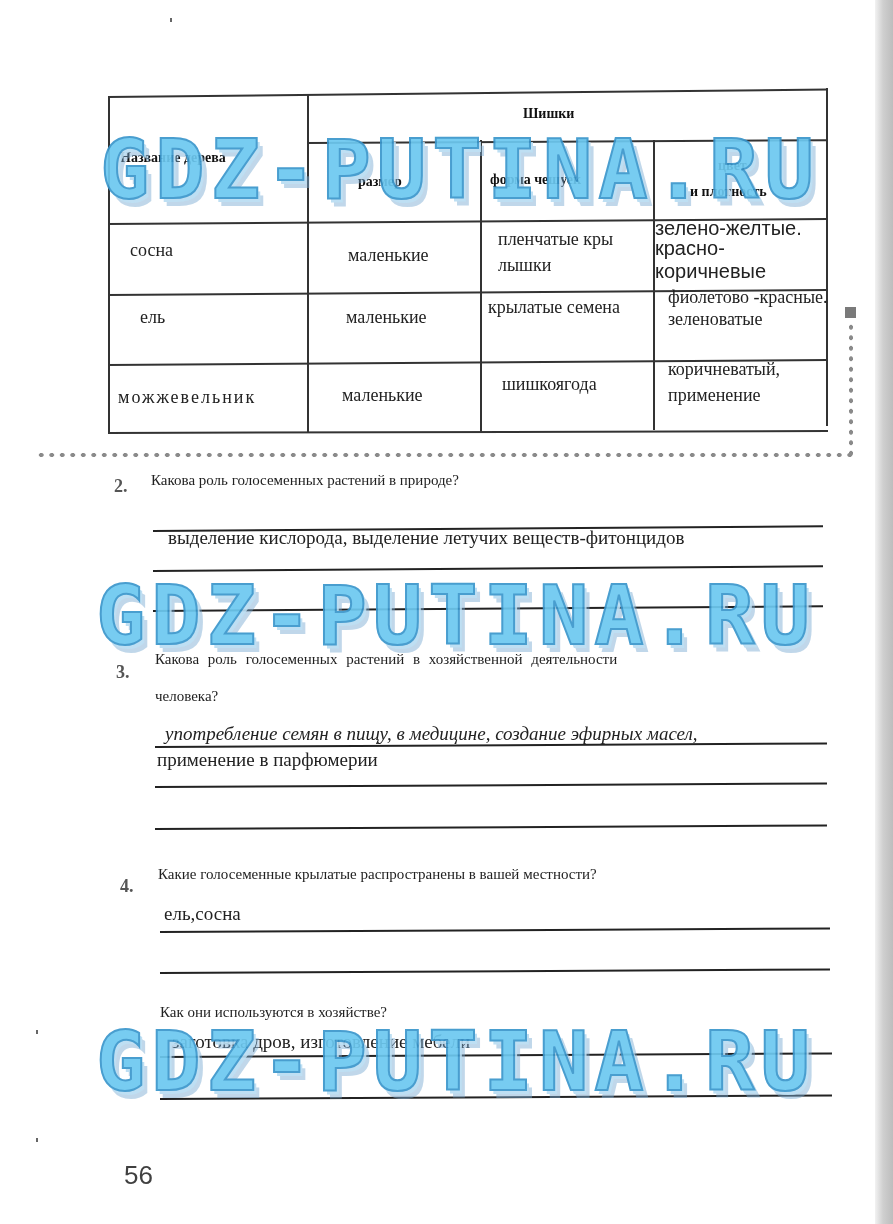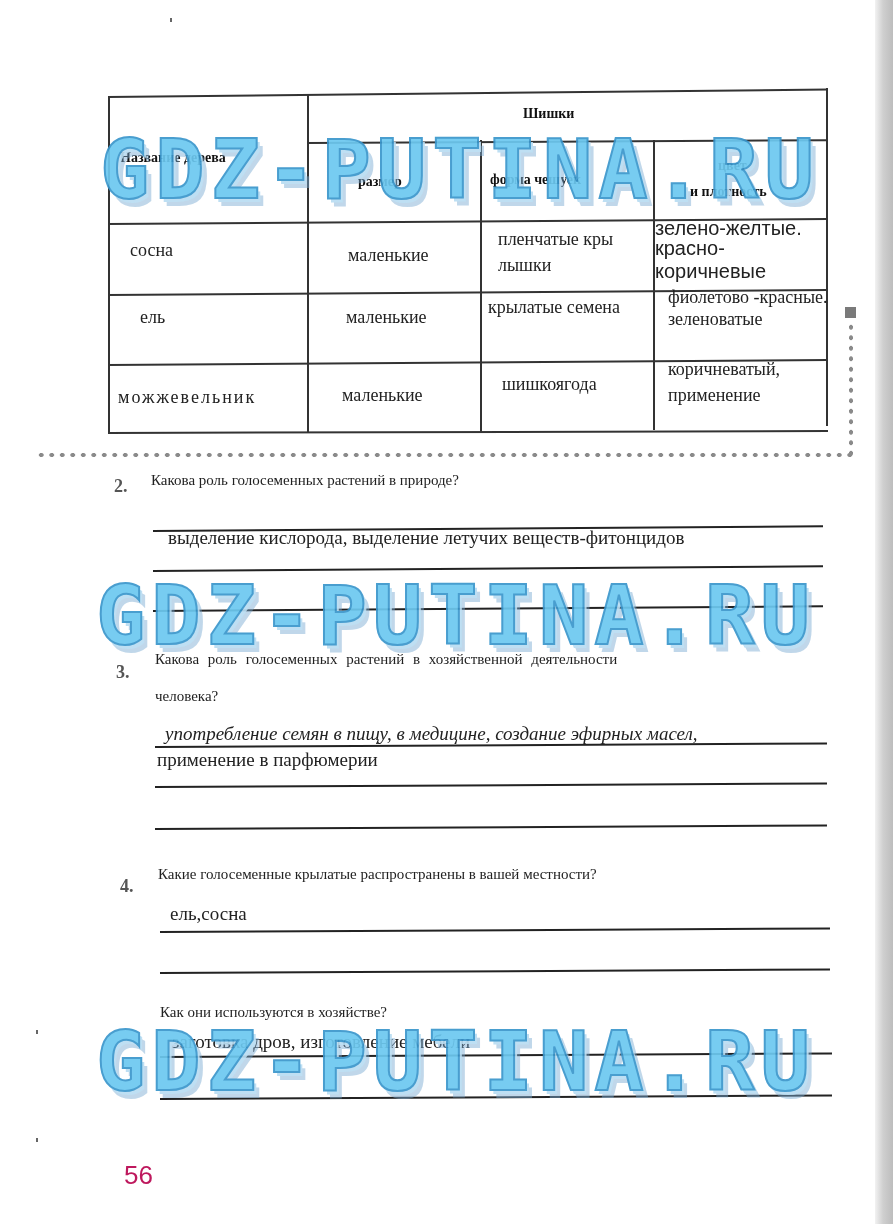--- a/index.html
+++ b/index.html
@@ -32,21 +32,21 @@
     background-image: radial-gradient(circle, #8a8a8a 2px, transparent 2.5px);
     background-size: 6px 10.5px; background-repeat: repeat-y;
   }
   .sq { position: absolute; left: 845px; top: 307px; width: 11px; height: 11px; background: #7a7a7a; }
 
   .qnum { position: absolute; font-weight: bold; font-size: 18px; color: #555; }
   .qtext { position: absolute; font-size: 15px; color: #222; }
   .ans { position: absolute; font-size: 19px; color: #222; font-family: "Liberation Serif", serif; }
   .rule { position: absolute; height: 1.5px; background: #222; transform-origin: left center; }
 
-  .pagenum { position: absolute; left: 124px; top: 1160px; font-family: "Liberation Sans", sans-serif; font-size: 26px; color: #be185d; }
+  .pagenum { position: absolute; left: 124px; top: 1160px; font-family: "Liberation Sans", sans-serif; font-size: 26px; color: #404040; }
 
   .wm {
     position: absolute; font-family: "DejaVu Sans Mono", monospace; font-weight: bold;
     font-size: 82px; letter-spacing: 6px; color: #6cc8f0;
     -webkit-text-stroke: 2px #3a96cc;
     text-shadow: 3px 4px 0 #b9ddf2, 6px 8px 0 rgba(120,170,210,0.5);
     opacity: 0.92; white-space: nowrap; pointer-events: none;
   }
   .speck { position: absolute; width: 2px; height: 4px; background: #666; }
 </style>
@@ -116,21 +116,21 @@
 <div class="qtext" style="left:155px;top:651px;word-spacing:5px;">Какова роль голосеменных растений в хозяйственной деятельности</div>
 <div class="qtext" style="left:155px;top:688px;">человека?</div>
 <div class="ans" style="left:165px;top:723px;font-style:italic;">употребление семян в пищу, в медицине, создание эфирных масел,</div>
 <div class="rule" style="left:155px;top:746px;width:672px;transform:rotate(-0.3deg);"></div>
 <div class="ans" style="left:157px;top:749px;">применение в парфюмерии</div>
 <div class="rule" style="left:155px;top:786px;width:672px;transform:rotate(-0.3deg);"></div>
 <div class="rule" style="left:155px;top:828px;width:672px;transform:rotate(-0.3deg);"></div>
 
 <div class="qnum" style="left:120px;top:876px;">4.</div>
 <div class="qtext" style="left:158px;top:866px;">Какие голосеменные крылатые распространены в вашей местности?</div>
-<div class="ans" style="left:170px;top:903px;">ель,сосна</div>
+<div class="ans" style="left:164px;top:903px;">ель,сосна</div>
 <div class="rule" style="left:160px;top:931px;width:670px;transform:rotate(-0.3deg);"></div>
 <div class="rule" style="left:160px;top:972px;width:670px;transform:rotate(-0.3deg);"></div>
 <div class="qtext" style="left:160px;top:1004px;">Как они используются в хозяйстве?</div>
 <div class="ans" style="left:172px;top:1031px;">заготовка дров, изготовление мебели</div>
 <div class="rule" style="left:160px;top:1056px;width:672px;transform:rotate(-0.3deg);"></div>
 <div class="rule" style="left:160px;top:1098px;width:672px;transform:rotate(-0.3deg);"></div>
 
 <div class="pagenum">56</div>
 
 <div class="wm" style="left:100px;top:122px;">GDZ-PUTINA.RU</div>

